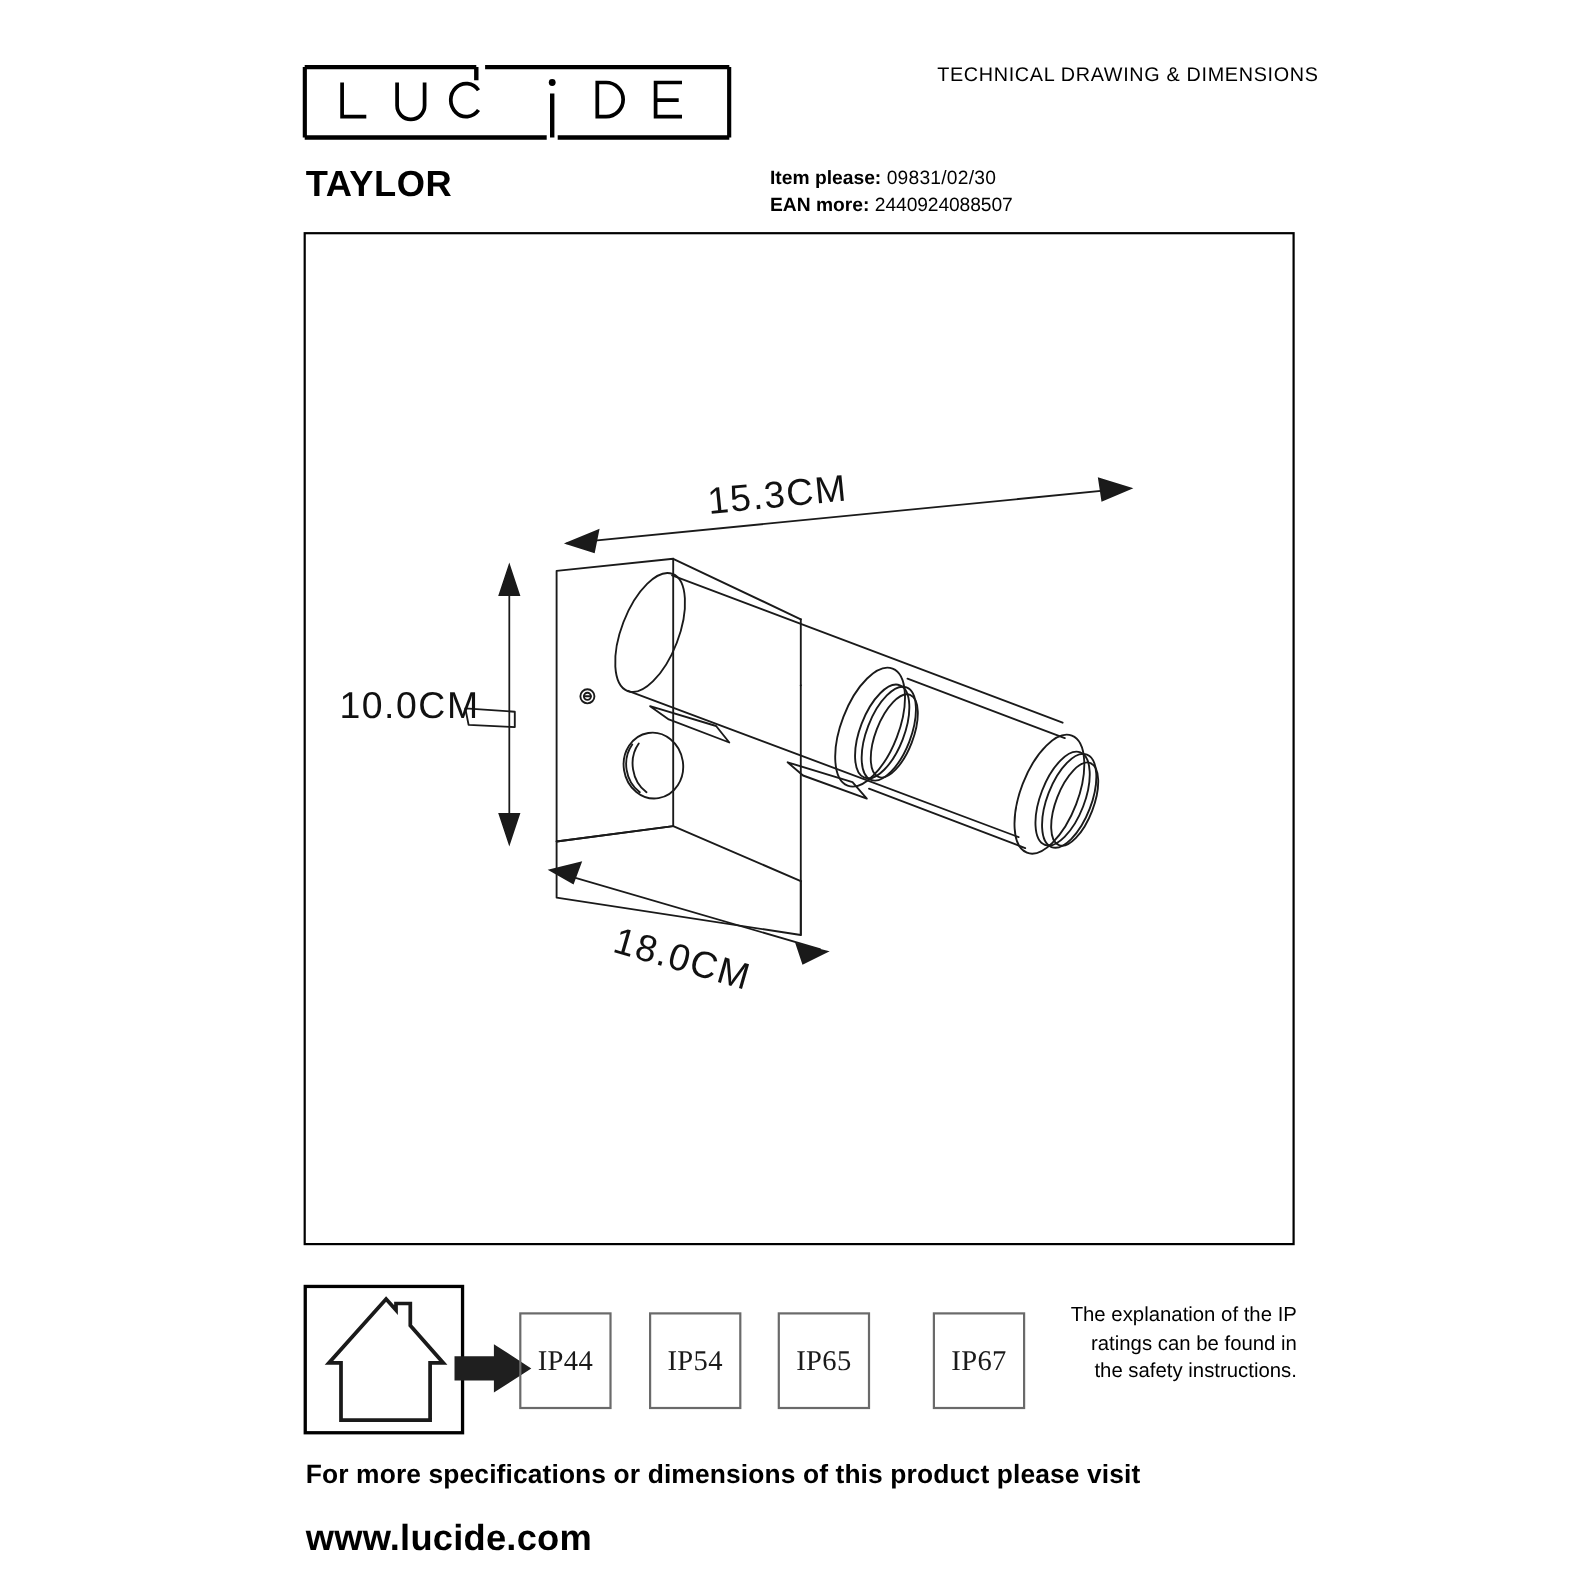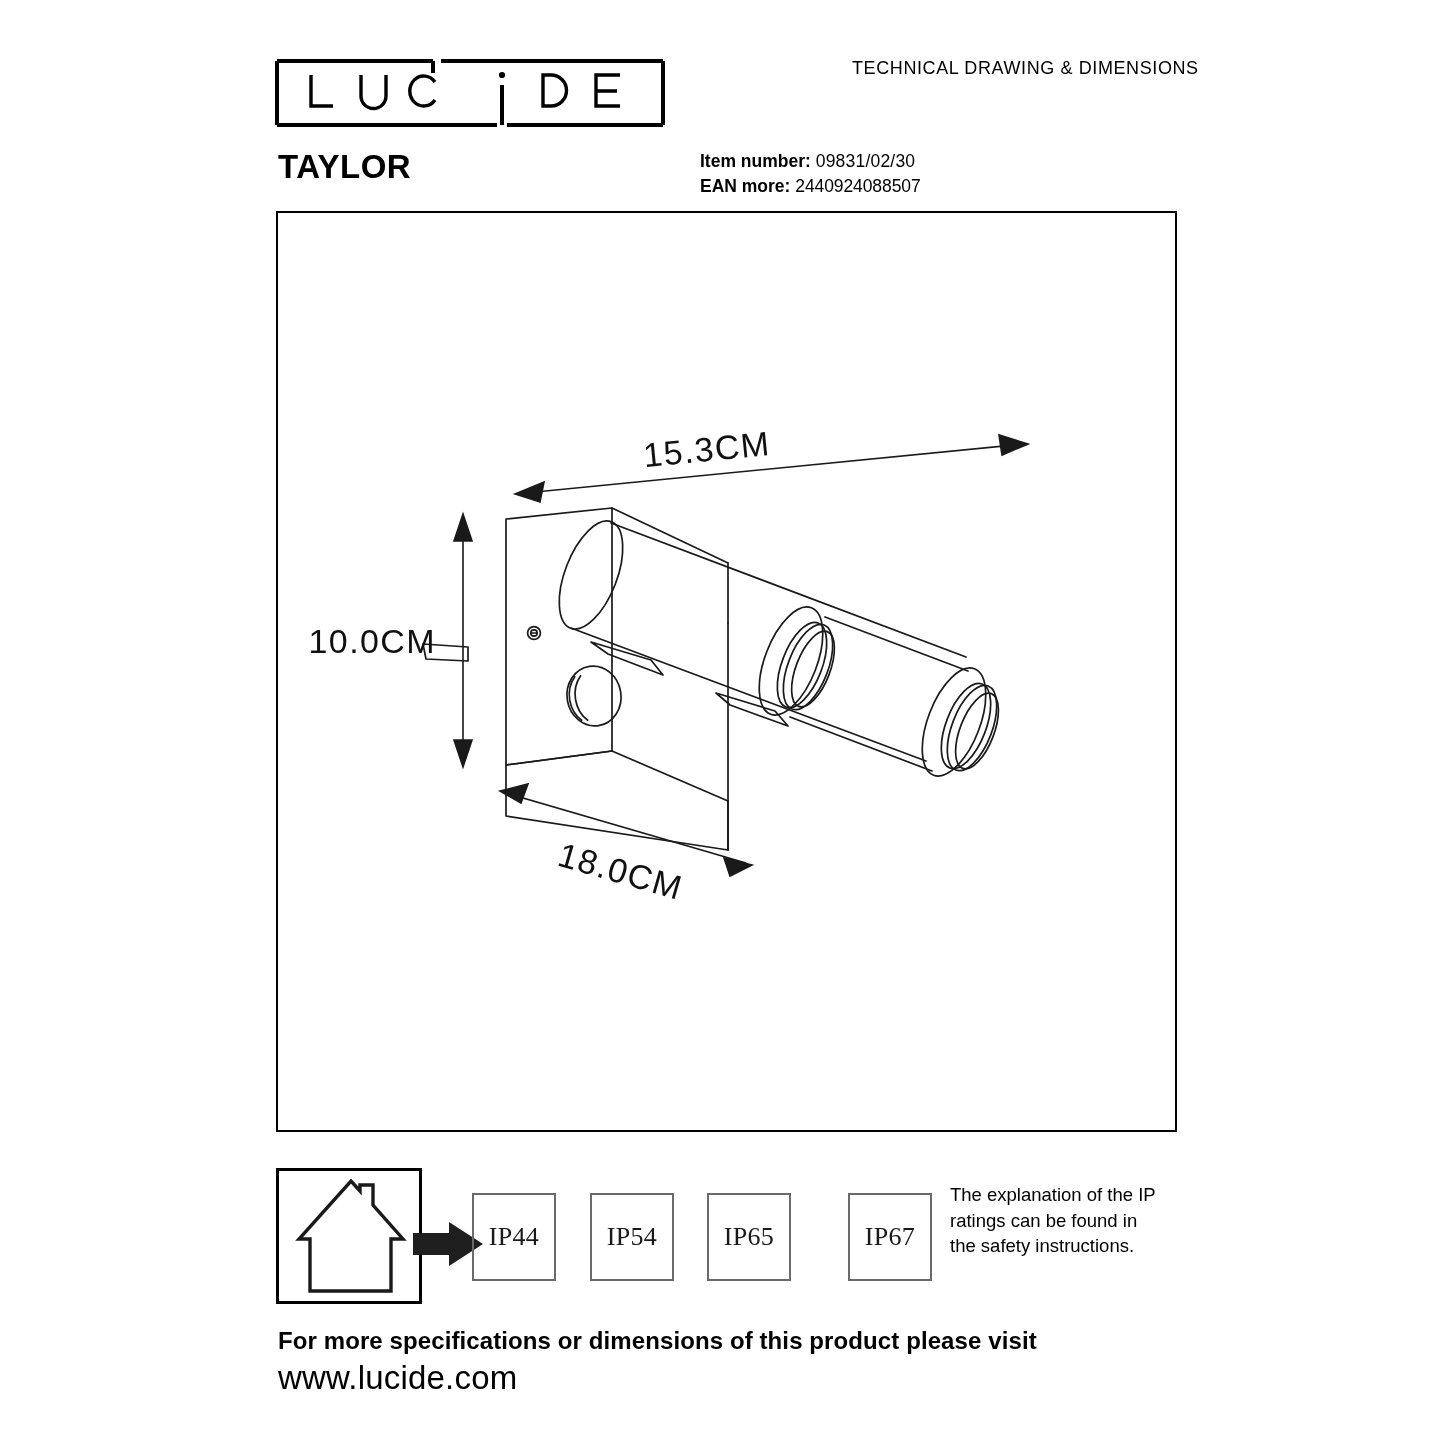--- a/index.html
+++ b/index.html
@@ -124,45 +124,46 @@
     font-family: Liberation Serif, serif;
     color: #1a1a1a;
   }
   #ip-box-0 { left: 196px; }
   #ip-box-1 { left: 314px; }
   #ip-box-2 { left: 431px; }
   #ip-box-3 { left: 572px; }
 
   #ip-note {
     position: absolute;
-    left: 674px;
+    left: 688px;
     top: 14px;
     width: 215px;
     font-size: 18.5px;
     line-height: 25.5px;
     color: #000;
+    text-align: right;
   }
 
   
   #footer {
     position: absolute;
     left: 278px;
     top: 1327px;
     width: 900px;
   }
   #footer-line1 {
     font-size: 24px;
     font-weight: bold;
     letter-spacing: 0.1px;
     white-space: nowrap;
   }
   #footer-line2 {
-    margin-top: 4px;
+    margin-top: 24px;
     font-size: 33px;
-    font-weight: normal;
+    font-weight: bold;
     letter-spacing: 0.2px;
     white-space: nowrap;
   }
 </style>
 </head>
 <body>
 
 <div id="header-area">
 
   <div id="logo-block">
@@ -203,21 +204,21 @@
       <circle cx="227" cy="20" r="3.1" fill="#000" stroke="none"></circle>
     </svg>
   </div>
 
   <div id="technical-drawing-caption">TECHNICAL DRAWING &amp; DIMENSIONS</div>
 
   <div id="product-name">TAYLOR</div>
 
   <div id="item-meta">
     <div>
-      <span class="lbl">Item number:</span>
+      <span class="lbl">Item please:</span>
       <span class="val-bold">09831/02/30</span>
     </div>
     <div>
       <span class="lbl">EAN more</span><span class="lbl">:</span>
       <span class="val">2440924088507</span>
     </div>
   </div>
 </div>
 
 <div id="drawing-box">

